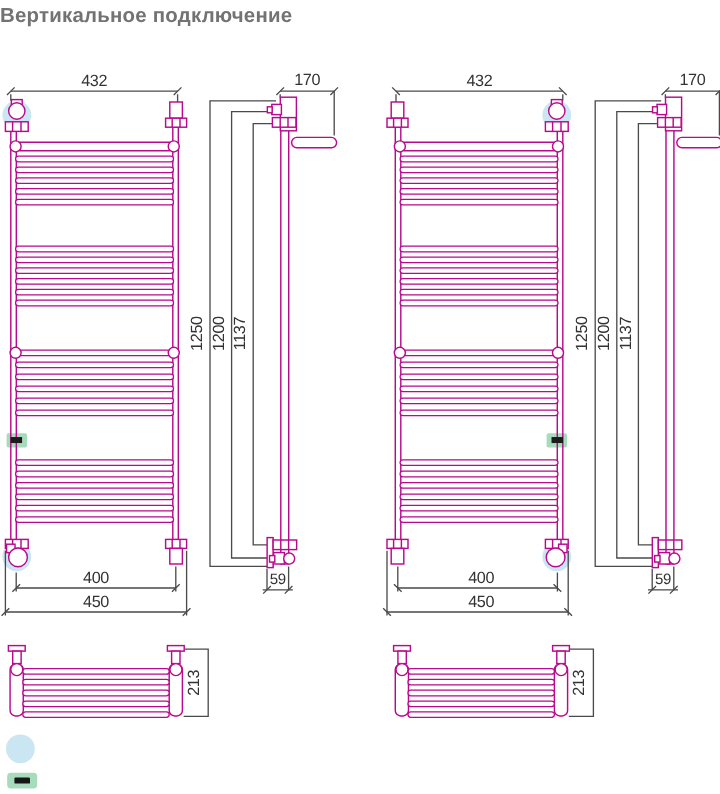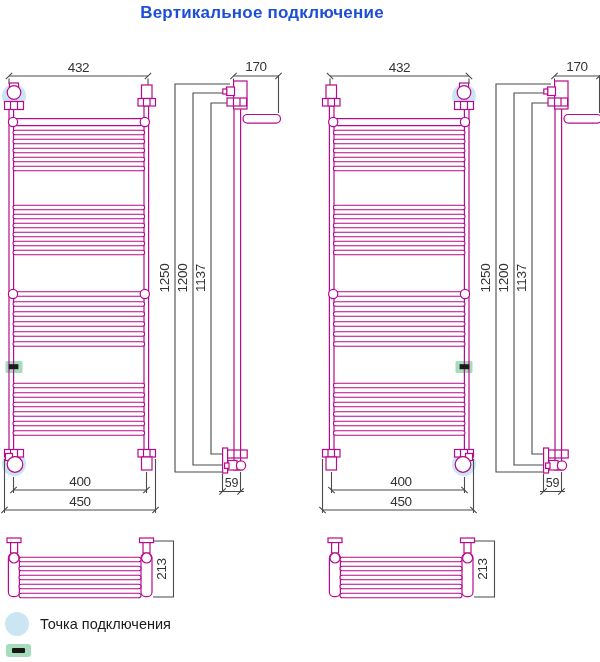--- a/index.html
+++ b/index.html
@@ -1,19 +1,19 @@
 <!DOCTYPE html>
 <html><head>
 <meta charset="utf-8">
 <style>
   html,body{margin:0;padding:0;background:#fff;}
   .canvas{position:relative;width:600px;height:662px;background:#fff;overflow:hidden;
           font-family:"Liberation Sans",sans-serif;}
-  .title{position:absolute;top:3px;left:0;width:524px;text-align:center;
-         font-size:17px;font-weight:bold;color:#1d4ed8;letter-spacing:.2px;}
+  .title{position:absolute;top:3px;left:0;width:524px;text-align:left;
+         font-size:17px;font-weight:bold;color:#737373;letter-spacing:.2px;}
   svg{position:absolute;top:0;left:0;}
   svg text{font-family:"Liberation Sans",sans-serif;font-size:13.5px;fill:#333;letter-spacing:-0.3px;}
   svg text.small{font-size:12.5px;}
   .legend{position:absolute;left:5px;top:612px;width:590px;}
   .legend-row{display:flex;align-items:center;margin-bottom:8px;}
   .marker-circle{width:24px;height:24px;border-radius:50%;background:#cbe6f3;flex:0 0 auto;}
   .marker-jumper{width:25px;height:13px;border-radius:3px;background:#a6dbbb;flex:0 0 auto;
                  display:flex;align-items:center;justify-content:center;margin-left:1px;}
   .marker-jumper .dash{width:13px;height:5px;background:#161616;border-radius:1px;}
   .legend-label{margin-left:11px;font-size:14.5px;color:#1a1a1a;}
@@ -205,21 +205,20 @@
   <use href="#front-labels" transform="translate(321,0)"></use>
   <use href="#side-view" transform="translate(321,0)"></use>
   <use href="#plan-view" transform="translate(321,0)"></use>
 </svg>
 
 <div class="title">Вертикальное подключение</div>
 
 <div class="legend">
   <div class="legend-row">
     <span class="marker-circle"></span>
-    <span class="legend-label">Точка подключения</span>
   </div>
   <div class="legend-row">
     <span class="marker-jumper">
           <span class="dash"></span>
         </span>
   </div>
 </div>
 
 </div>
 

